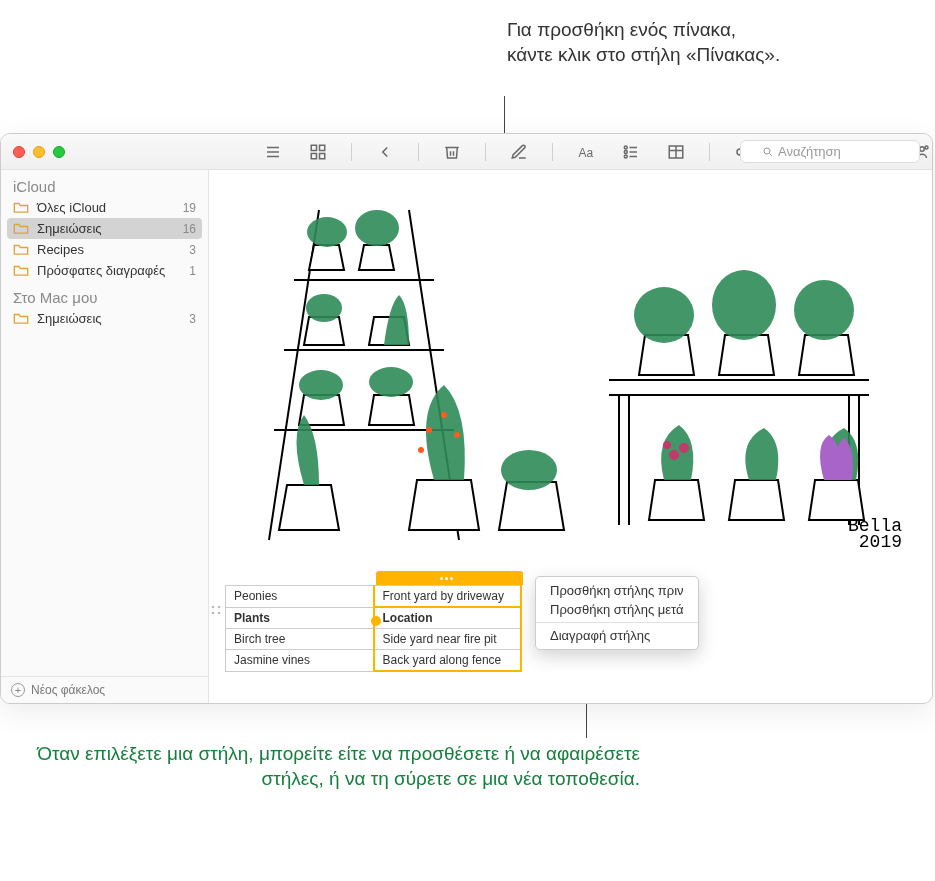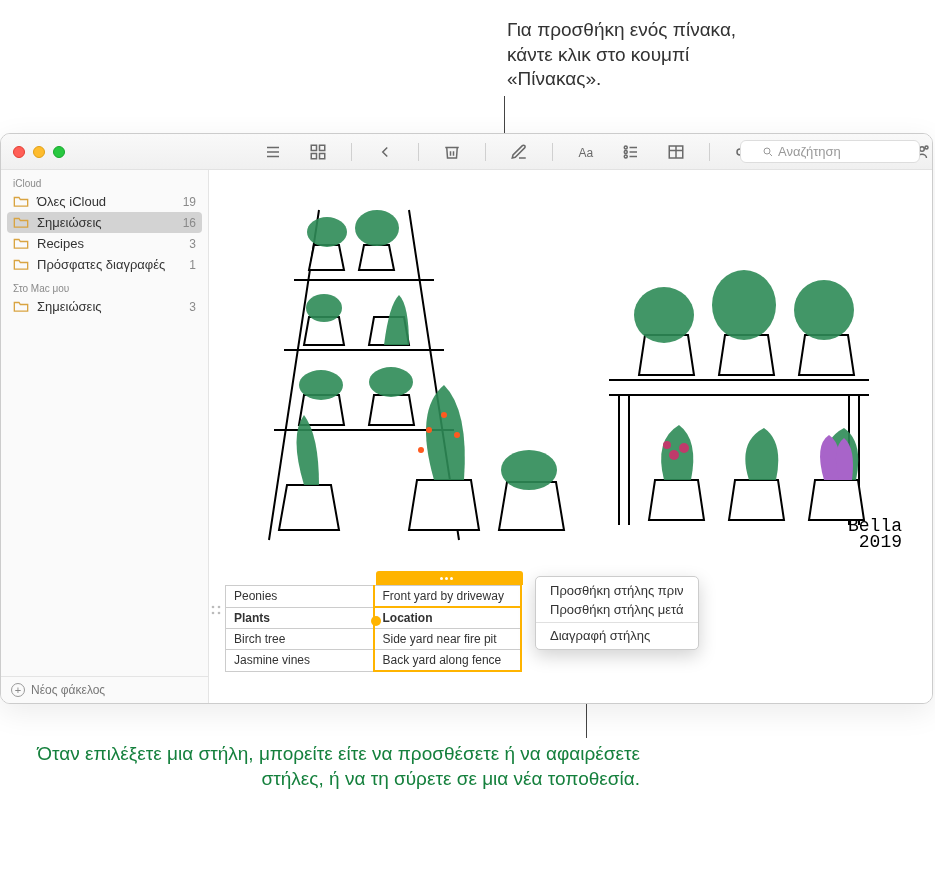--- a/index.html
+++ b/index.html
@@ -112,21 +112,21 @@
 
 
 .sidebar {
   width: 208px;
   border-right: 1px solid #e4e4e4;
   background: #fafafa;
   display:flex; flex-direction:column;
   position:relative;
 }
 .section-label {
-  font-size: 10px;
+  font-size: 15px;
   color: #8a8a8a;
   padding: 8px 12px 2px 12px;
 }
 .sb-item {
   display:flex; align-items:center;
   padding: 3px 12px;
   font-size: 13px;
   color:#333;
   gap:8px;
   cursor:default;
@@ -224,21 +224,21 @@
   padding: 2px 14px;
   color:#333;
   cursor:default;
 }
 .ctx-sep { height:1px; background:#e0e0e0; margin:3px 0; }
 
 </style>
 </head>
 <body>
 
-<div class="callout-top">Για προσθήκη ενός πίνακα, κάντε κλικ στο κουμπί «Πίνακας».</div>
+<div class="callout-top">Για προσθήκη ενός πίνακα, κάντε κλικ στο στήλη «Πίνακας».</div>
 <div class="callout-line-top"></div>
 
 <div class="callout-bottom">Όταν επιλέξετε μια στήλη, μπορείτε είτε να προσθέσετε ή να αφαιρέσετε στήλες, ή να τη σύρετε σε μια νέα τοποθεσία.</div>
 <div class="callout-line-bottom"></div>
 
 <div class="window">
   <div class="titlebar">
     <div class="traffic-lights">
       <div class="tl close"></div>
       <div class="tl min"></div>

